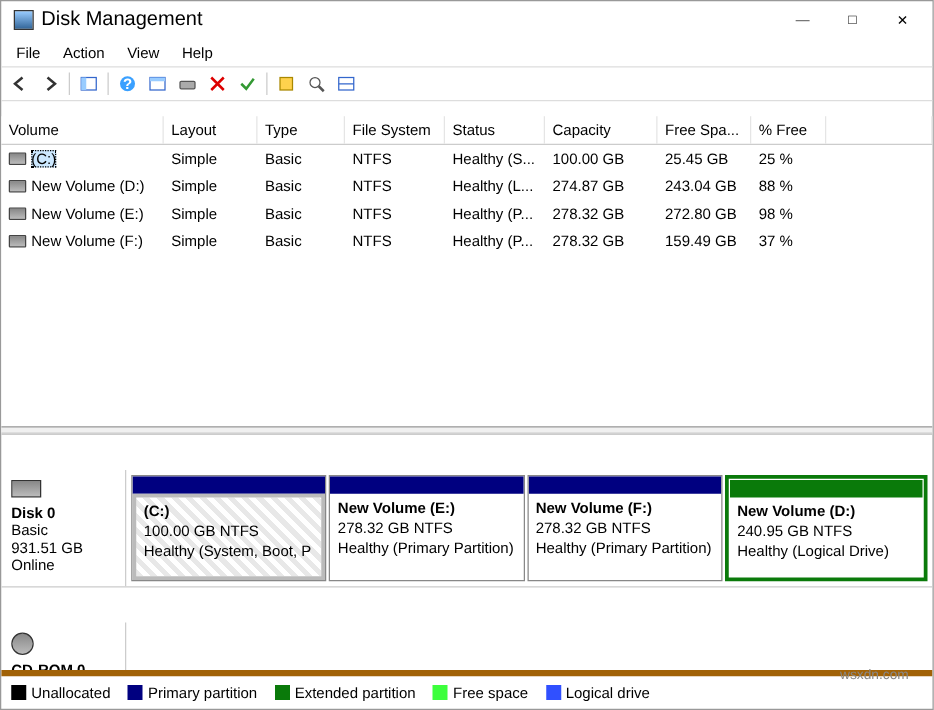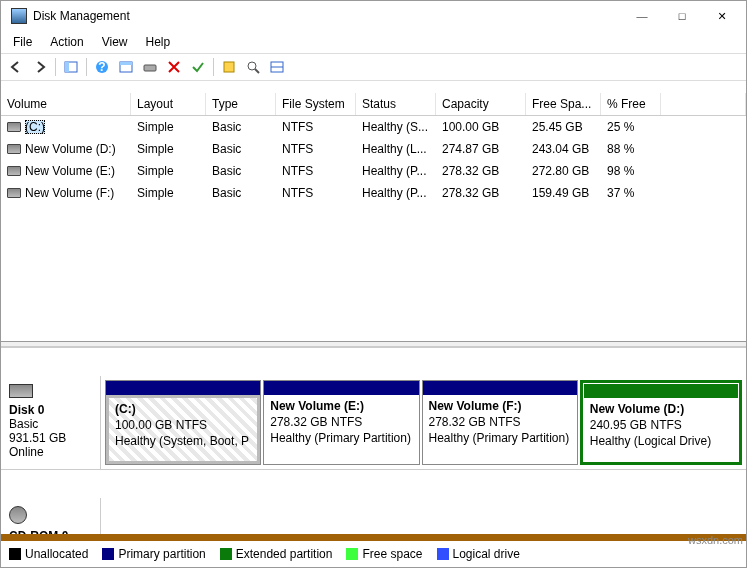--- a/index.html
+++ b/index.html
@@ -1,19 +1,19 @@
 <!DOCTYPE html>
 <html><head>
 <meta charset="utf-8">
 <style>
 * { box-sizing: border-box; margin: 0; padding: 0; font-family: "Segoe UI", Tahoma, sans-serif; font-size: 12px; }
 body { background: #fff; width: 747px; height: 568px; border: 1px solid #999; overflow: hidden; display: flex; flex-direction: column; }
 .titlebar { display: flex; align-items: center; height: 30px; padding: 0 4px; }
 .titlebar .icon { width: 16px; height: 16px; margin: 0 6px; background: linear-gradient(#9cf,#369); border:1px solid #333; }
-.titlebar .title { flex: 1; font-size: 12px; }
+.titlebar .title { flex: 1; font-size: 16px; }
 .titlebar .btn { width: 40px; height: 28px; display:flex;align-items:center;justify-content:center; font-family: "Segoe UI Symbol"; font-size: 11px; }
 .menubar { display:flex; gap:2px; padding:2px 4px; }
 .menubar .item { padding:2px 8px; }
 .toolbar { display:flex; align-items:center; gap:2px; padding:2px 4px; border-top:1px solid #ddd; border-bottom:1px solid #ddd; }
 .toolbar .sep { width:1px; height:18px; background:#ccc; margin:0 2px; }
 .toolbar .tbtn { width:22px; height:22px; display:flex; align-items:center; justify-content:center; border:1px solid transparent; }
 .toolbar svg { width:16px; height:16px; }
 .grid { flex:0 0 auto;margin-top:12px; }
 .grid-header { display:flex; border-bottom:1px solid #ccc; background:#fff; }
 .grid-header .col { padding:4px 6px; border-right:1px solid #e5e5e5; white-space:nowrap; overflow:hidden; text-overflow:ellipsis; }
@@ -30,24 +30,24 @@
 .disk-label .dl-ico { display:inline-block; width:24px; height:14px; background:linear-gradient(#888,#bbb); border:1px solid #333; margin-bottom:2px; }
 .disk-label .dl-name { font-weight:bold; }
 .disk-parts { flex:1; display:flex; padding:4px; gap:2px; }
 .part { flex:1; border:1px solid #888; display:flex; flex-direction:column; overflow:hidden; }
 .part.extended { border:3px solid #0a7a0a; padding:1px; }
 .part .bar { height:14px; background:#000080; }
 .part .bar.ext { background:#0a7a0a; }
 .part .body { padding:3px 6px; font-size:11px; line-height:1.35; flex:1; }
 .part .body .pname { font-weight:bold; }
 .part.hatched .body { background: repeating-linear-gradient(45deg,#e8e8e8 0 4px,#fff 4px 8px); border:3px solid #bbb; }
-.legend { display:flex; align-items:center; gap:14px; padding:6px 8px; border-top:7px solid #a16207; font-size:12px; }
+.legend { display:flex; align-items:center; gap:14px; padding:6px 8px; border-top:5px solid #a16207; font-size:12px; }
 .legend .sw { width:12px; height:12px; display:inline-block; margin-right:4px; vertical-align:-2px; }
 .legend .item { display:flex; align-items:center; }
-.watermark { position:absolute; right:4px; bottom:22px; font-size:11px; color:#888; }
+.watermark { position:absolute; right:20px; bottom:22px; font-size:11px; color:#888; }
 .c0{width:130px}.c1{width:75px}.c2{width:70px}.c3{width:80px}.c4{width:80px}.c5{width:90px}.c6{width:75px}.c7{width:60px}.c8{flex:1}
 </style>
 </head>
 <body>
 
 <div class="titlebar">
   <span class="icon"></span>
   <span class="title">Disk Management</span>
   <div class="btn">—</div>
   <div class="btn">□</div>

